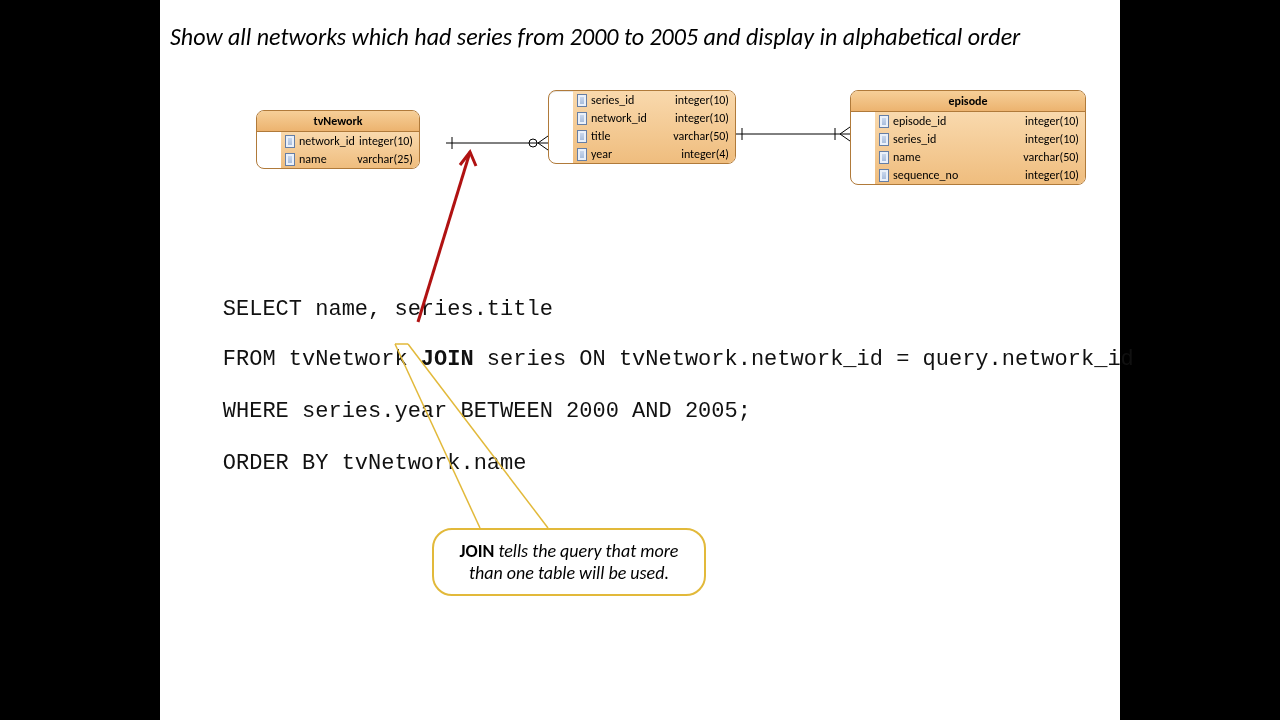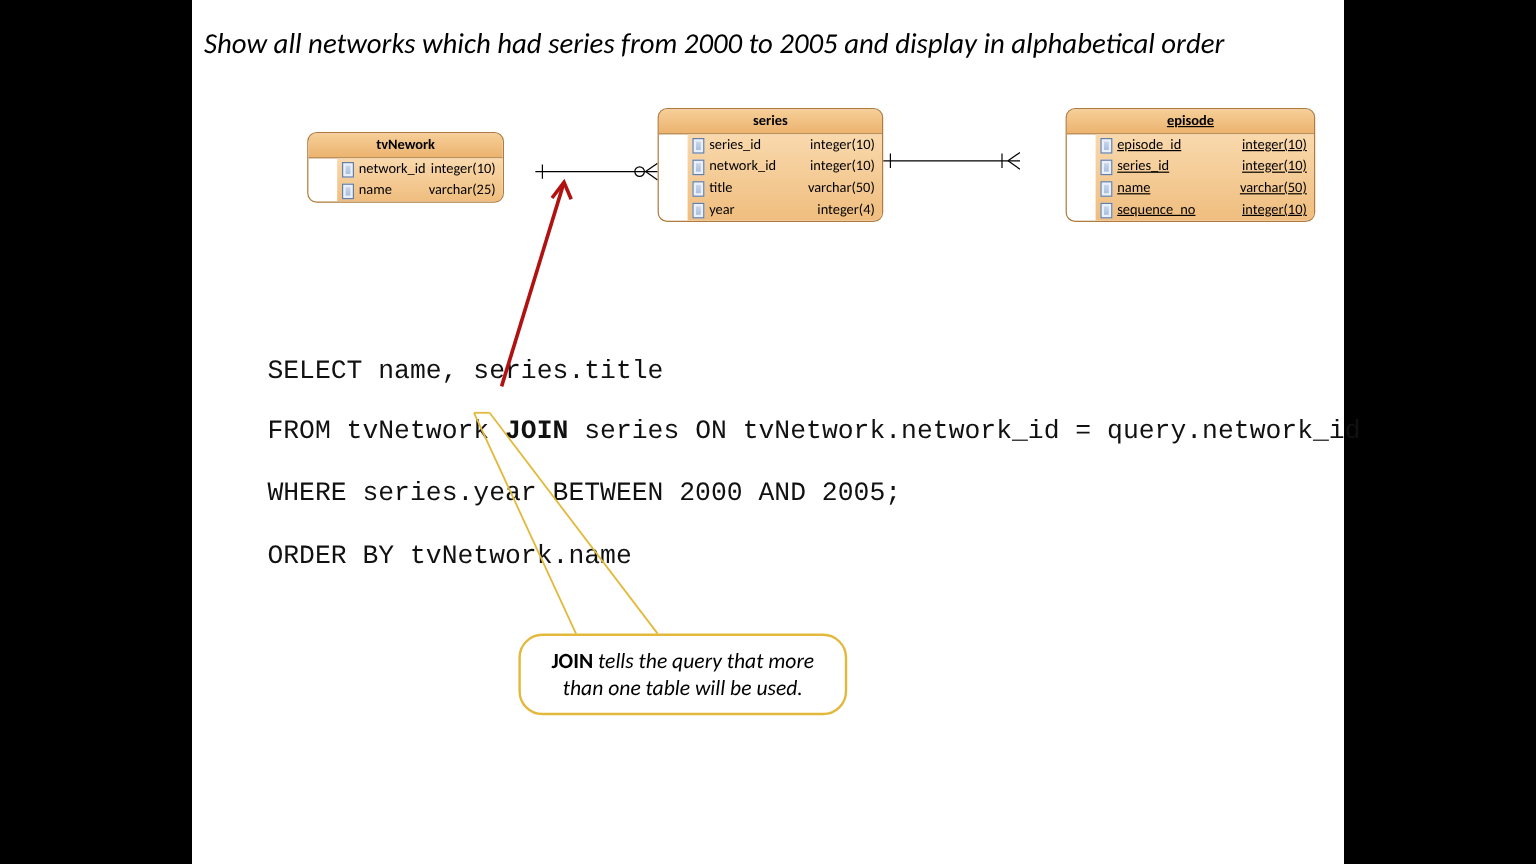--- a/index.html
+++ b/index.html
@@ -125,21 +125,20 @@
       </div>
       <div class="er-row">
         <span class="col-icon"></span>
         <span class="col-name">name</span>
         <span class="col-type">varchar(25)</span>
       </div>
     </div>
   </div>
 
   <div class="er-table" style="left:388px; top:90px; width:188px;">
-    <div class="title">series</div>
     <div class="body">
       <div class="er-row">
         <span class="col-icon"></span>
         <span class="col-name">series_id</span>
         <span class="col-type">integer(10)</span>
       </div>
       <div class="er-row">
         <span class="col-icon"></span>
         <span class="col-name">network_id</span>
         <span class="col-type">integer(10)</span>
@@ -150,21 +149,21 @@
         <span class="col-type">varchar(50)</span>
       </div>
       <div class="er-row">
         <span class="col-icon"></span>
         <span class="col-name">year</span>
         <span class="col-type">integer(4)</span>
       </div>
     </div>
   </div>
 
-  <div class="er-table" style="left:728px; top:90px; width:208px;text-decoration:underline;">
+  <div class="er-table" style="left:690px; top:90px; width:236px;">
     <div class="title">episode</div>
     <div class="body">
       <div class="er-row">
         <span class="col-icon"></span>
         <span class="col-name">episode_id</span>
         <span class="col-type">integer(10)</span>
       </div>
       <div class="er-row">
         <span class="col-icon"></span>
         <span class="col-name">series_id</span>

